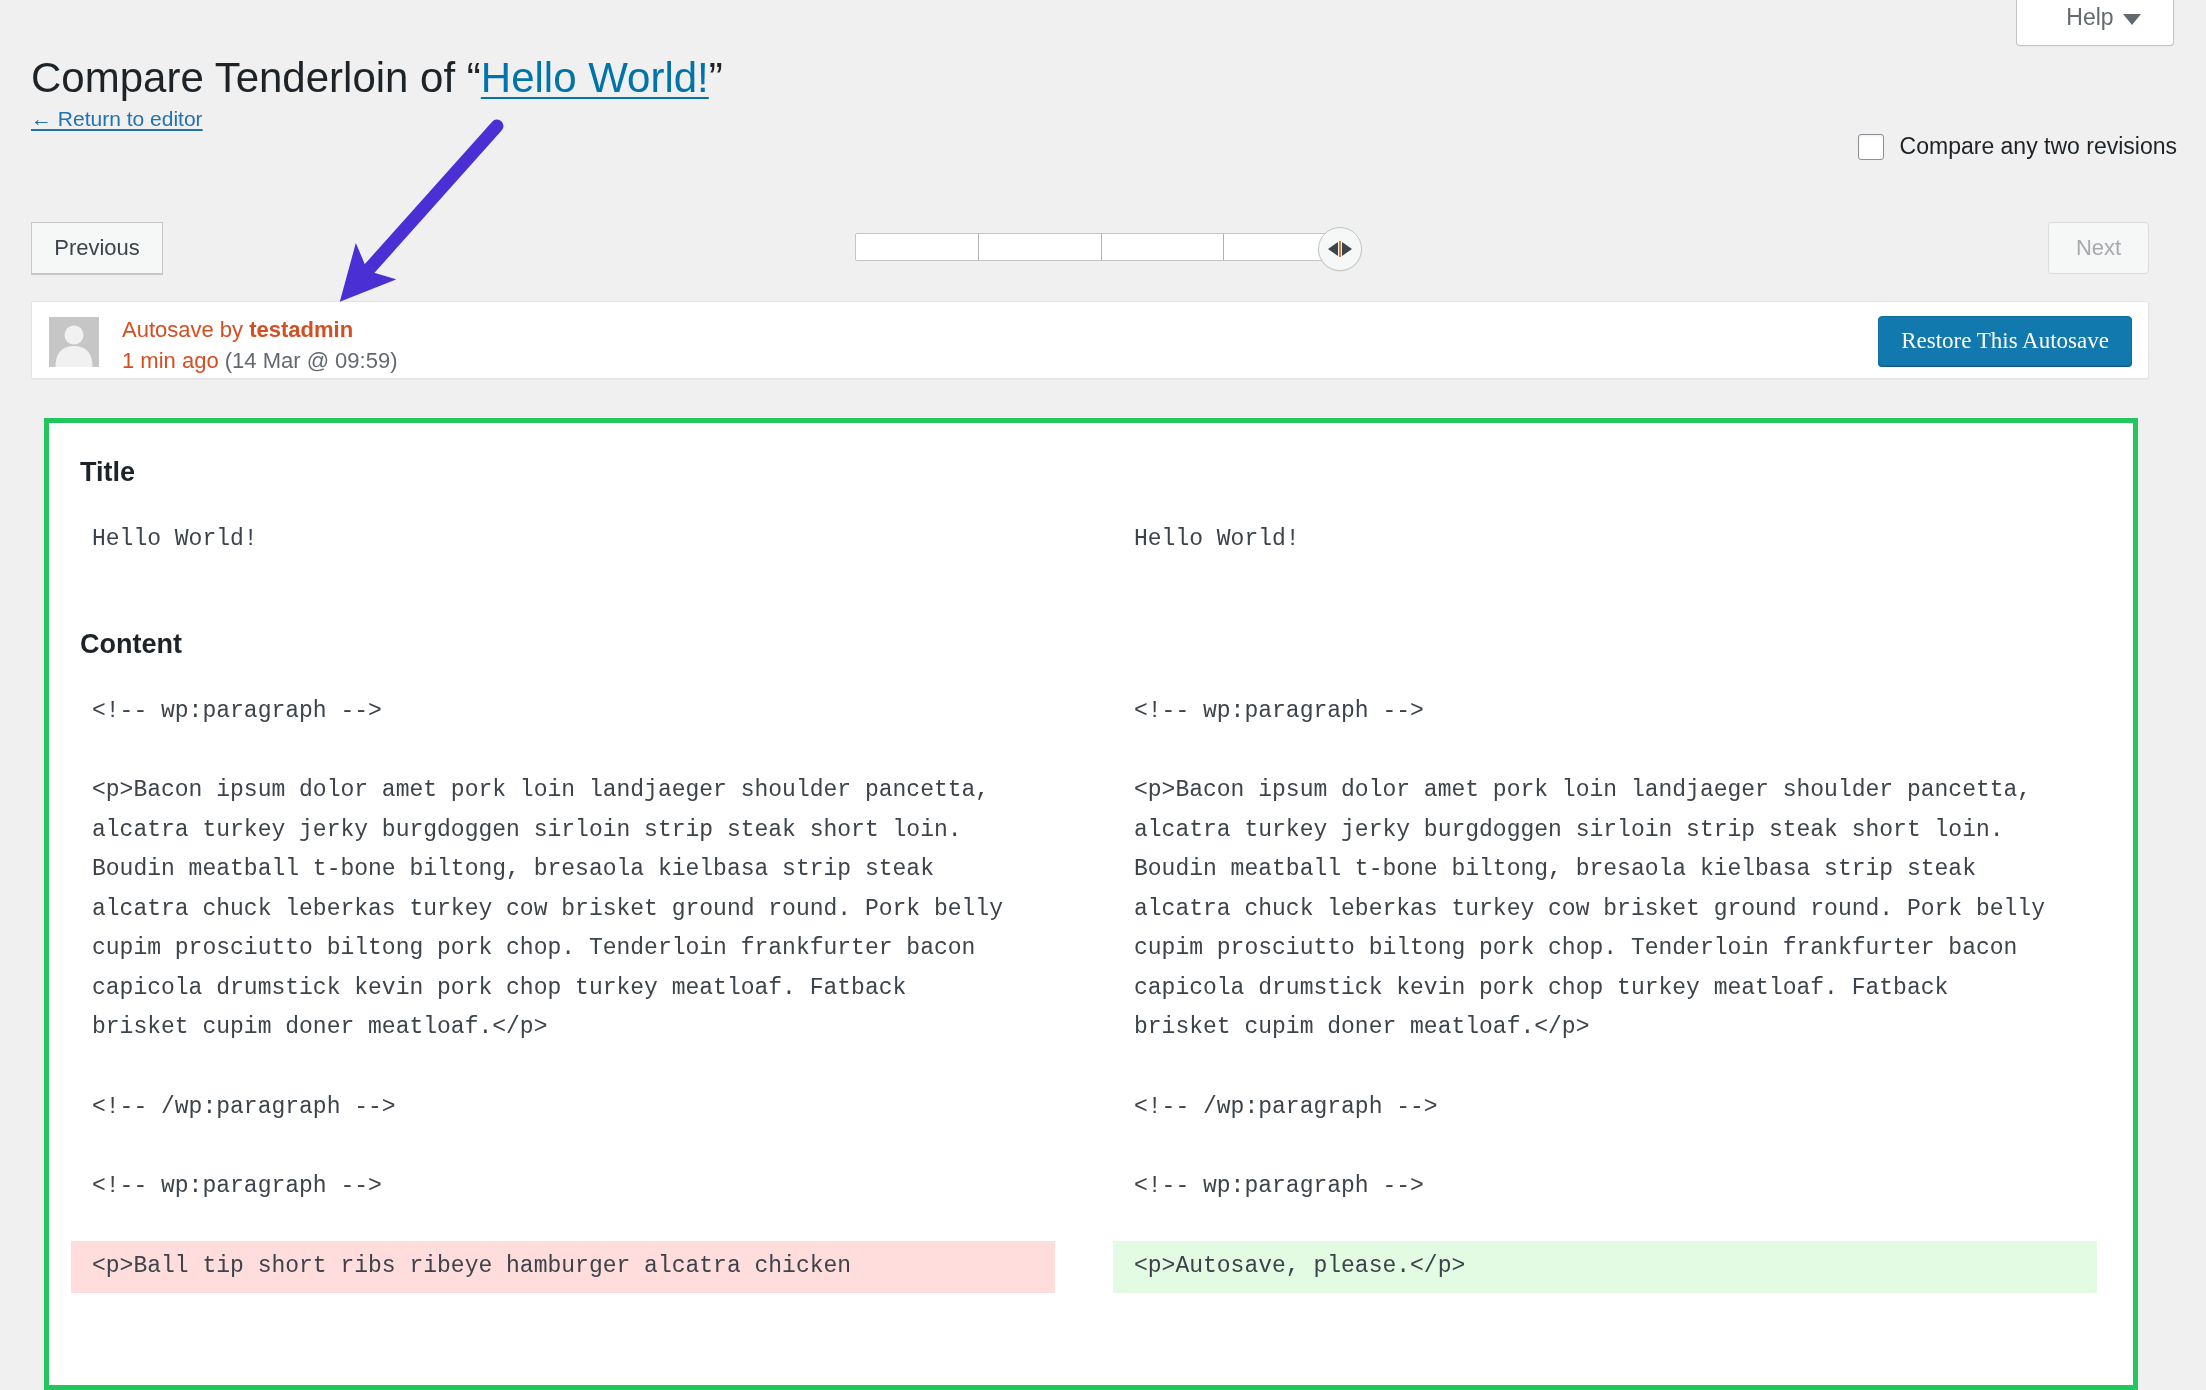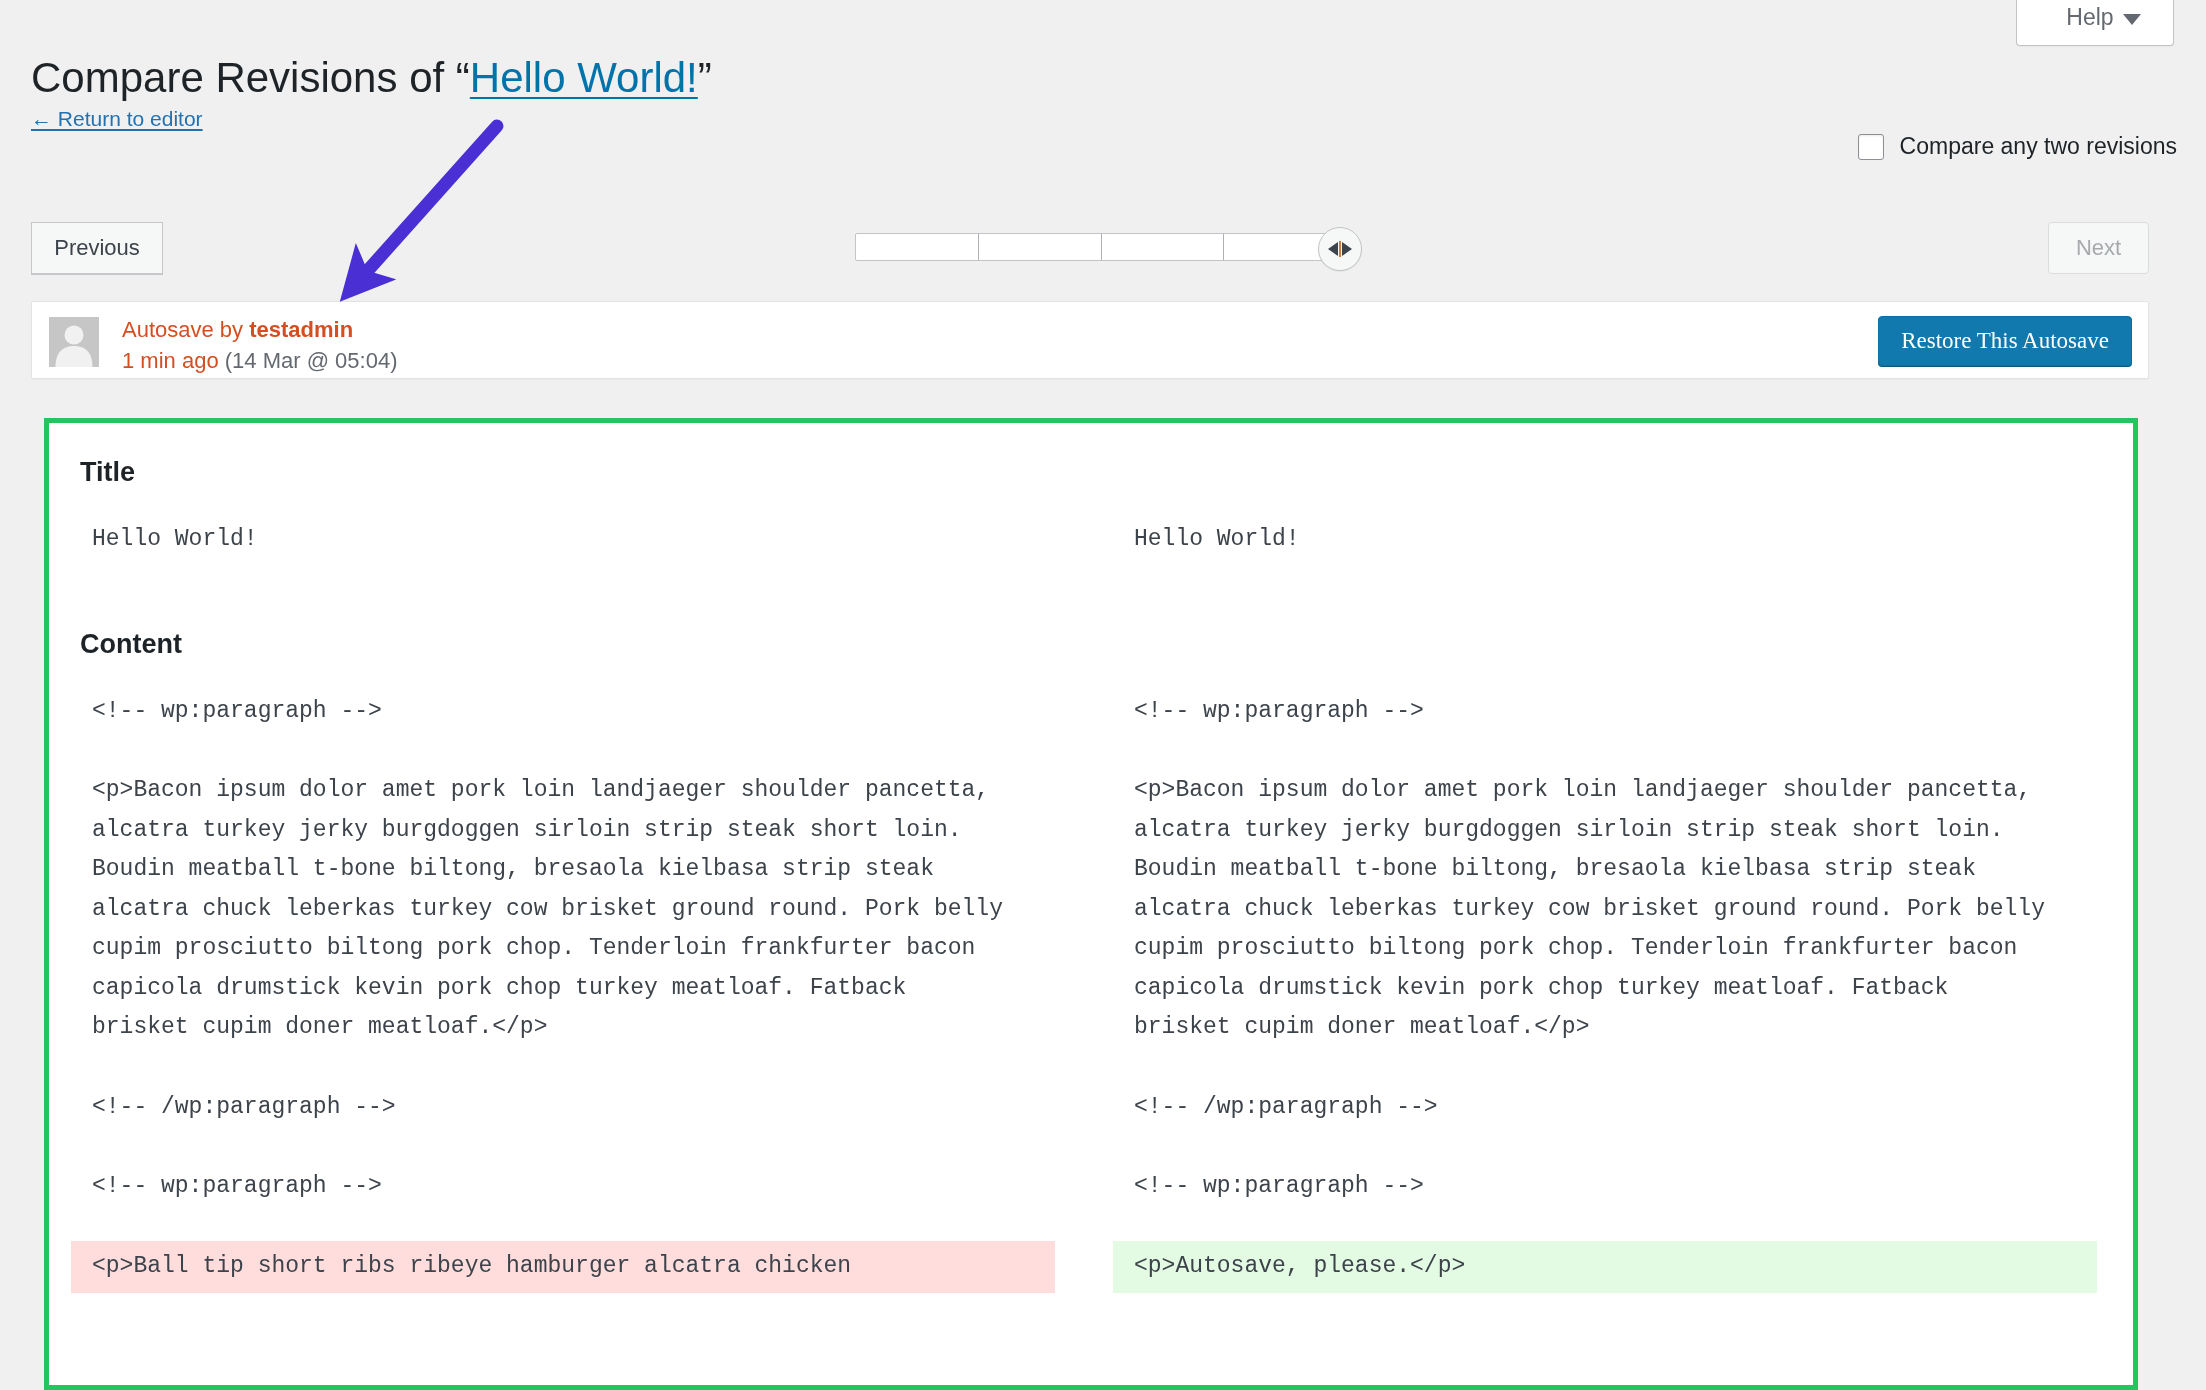--- a/index.html
+++ b/index.html
@@ -295,21 +295,21 @@
 </head>
 <body>
 
 <div id="page">
 
   <div class="help-tab">
     <span class="help-tab-label">Help</span>
     <span class="help-caret"></span>
   </div>
 
-  <h1 class="page-title"><span>Compare Revisions of “</span><a href="#">Hello World!</a><span>”</span></h1>
+  <h1 class="page-title"><span>Compare Tenderloin of “</span><a href="#">Hello World!</a><span>”</span></h1>
 
   <a class="return-link" href="#">← Return to editor</a>
 
   <label class="compare-toggle">
     <span class="compare-box"></span>
     <span class="compare-label">Compare any two revisions</span>
   </label>
 
   <button class="btn-prev">Previous</button>
 
@@ -334,21 +334,21 @@
   <div class="revision-bar">
     <div class="avatar">
       <svg width="50" height="50" viewBox="0 0 50 50" aria-hidden="true">
         <rect width="50" height="50" fill="#c6c6c6"></rect>
         <circle cx="25" cy="18" r="9.5" fill="#f1f1f1"></circle>
         <path d="M6.5 50 C6.5 35 14 29 25 29 C36 29 43.5 35 43.5 50 Z" fill="#f1f1f1"></path>
       </svg>
     </div>
     <div class="meta-text">
       <div class="meta-line1"><span>Autosave by </span><b>testadmin</b></div>
-      <div class="meta-line2"><span>1 min ago</span><span class="meta-date"> (14 Mar @ 05:04)</span></div>
+      <div class="meta-line2"><span>1 min ago</span><span class="meta-date"> (14 Mar @ 09:59)</span></div>
     </div>
     <button class="btn-restore">Restore This Autosave</button>
   </div>
 
   <div class="diff-panel">
 
     <h3 class="diff-heading">Title</h3>
     <table class="diff-table">
       <tbody id="title-rows">
           <tr class="diff-row">

